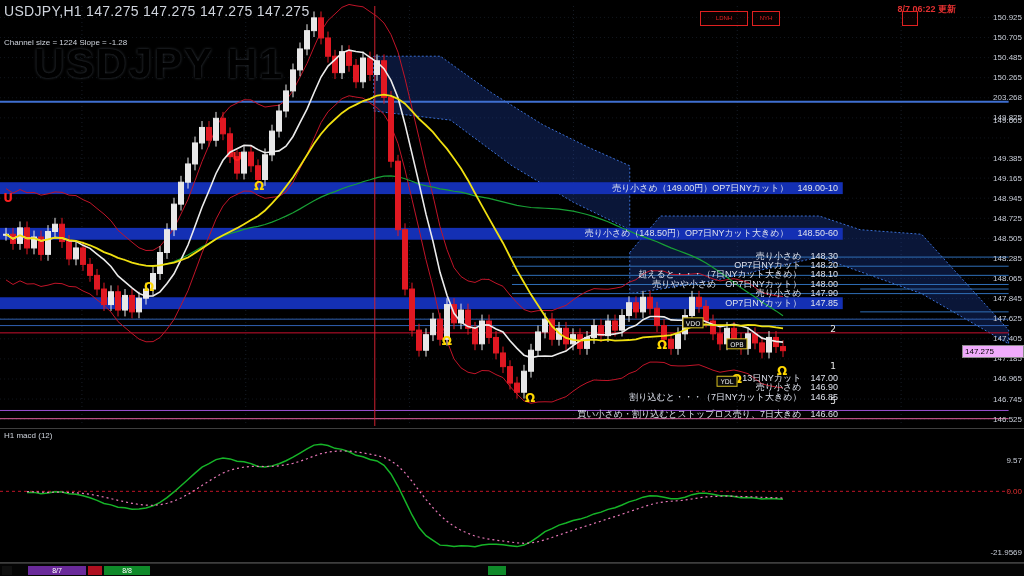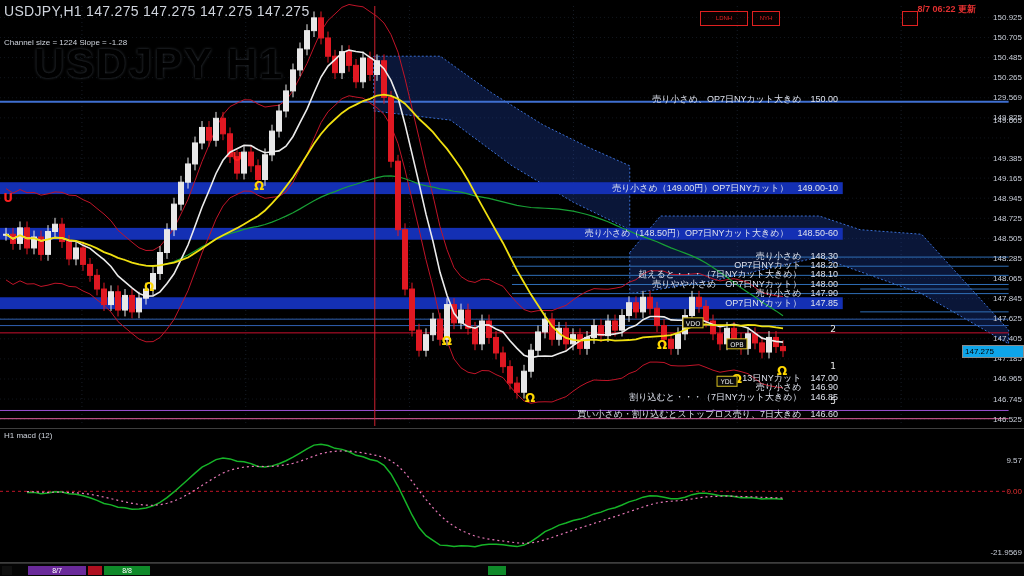--- a/index.html
+++ b/index.html
@@ -3,30 +3,30 @@
 <meta charset="utf-8">
 <style>
   html,body{margin:0;padding:0;background:#000;}
   .screen{position:relative;width:1024px;height:576px;background:#000;overflow:hidden;
           font-family:"Liberation Sans",sans-serif;}
   .abs{position:absolute;}
   .sym{left:4px;top:3px;font-size:14px;color:#cfd4dd;z-index:6;letter-spacing:.3px;}
   .chan{left:4px;top:38px;font-size:8px;color:#cfd4dd;z-index:6;}
   .wm{left:34px;top:40px;font-size:42px;font-weight:bold;color:#000;z-index:4;
       letter-spacing:2px;text-shadow:0 0 3px #3a4048;}
-  .dt{right:48px;top:3px;font-size:9px;color:#e23030;z-index:6;font-weight:bold;}
+  .dt{right:68px;top:3px;font-size:9px;color:#e23030;z-index:6;font-weight:bold;}
   .sess{position:absolute;top:11px;height:13px;border:1px solid #e02020;color:#e02020;
         font-size:6px;line-height:13px;text-align:center;z-index:6;background:rgba(40,0,0,.25);}
   #chart-svg{position:absolute;left:0;top:0;z-index:1;}
   #annotations{position:absolute;left:0;top:0;width:1024px;height:428px;z-index:5;pointer-events:none;}
   .ann{position:absolute;right:186px;font-size:9px;color:#dde1ec;white-space:nowrap;
        transform:translateY(-50%);}
   #price-axis{position:absolute;right:0;top:0;width:62px;height:563px;z-index:5;}
   .tick{position:absolute;right:2px;font-size:8px;color:#c9ced8;}
-  .cur-tag{position:absolute;right:0;width:56px;background:#0ea5e9;color:#000;font-size:8px;
+  .cur-tag{position:absolute;right:0;width:56px;background:#f0abfc;color:#000;font-size:8px;
            padding:1px 2px;z-index:7;border:1px solid #8a8a8a;}
   .macdlab{left:4px;top:431px;font-size:8px;color:#cfd4dd;z-index:6;}
   .mtick{position:absolute;right:2px;font-size:8px;z-index:6;}
   .bbar{left:0;top:563px;width:1024px;height:13px;background:#050505;border-top:1px solid #303030;z-index:6;}
   .bseg{position:absolute;top:2px;height:9px;font-size:7px;color:#fff;line-height:9px;text-align:center;overflow:hidden;}
 </style>
 </head>
 <body>
 
 <div class="screen">
@@ -340,21 +340,20 @@
       <rect x="717.04" y="376.26086956521675" width="20" height="10" fill="#0a0a0a" stroke="#d8c020"></rect>
       <text x="727.04" y="384.26086956521675" fill="#e8e8e8" font-size="6.5" text-anchor="middle" font-family="DejaVu Sans, sans-serif">YDL</text>
       <line x1="0" x2="1024" y1="428.5" y2="428.5" stroke="#3e3e3e"></line>
       <line x1="0" x2="1024" y1="562.5" y2="562.5" stroke="#3e3e3e"></line>
       <line x1="0" x2="1009" y1="491.32485340319494" y2="491.32485340319494" stroke="#c01428" stroke-dasharray="3 3"></line>
       <polyline points="27,492.4253789568894 34,492.3796374039346 41,493.6858294363947 48,492.90064912894474 55,491.6973953707715 62,492.1044794593478 69,493.7685851191554 76,494.1893334869151 83,495.7691199813564 90,497.81138685360486 97,500.4065195364855 104,503.54776658577725 111,504.8718442436326 118,507.180160900944 125,507.6677314064576 132,509.1462714513409 139,509.0325920340332 146,508.0290716027909 153,505.84095797762757 160,502.3220853778866 167,497.6581649062736 174,491.93647991613227 181,485.73632953624394 188,479.51703320242996 195,473.1398143184197 202,467.1391364614249 209,463.7110922591776 216,459.6296107319901 223,458.0045863495115 230,458.89278166501555 237,461.2410414298774 244,461.7845686832617 251,463.6160371994615 258,466.4357050695328 265,467.00430760366106 272,465.87404093604323 279,463.710695029176 286,460.7626100705563 293,457.1620317013777 300,453.0912727782736 307,448.9123265232306 314,445.1238360943615 321,444.25 328,445.5271516861248 335,448.33246421975144 342,449.3811875422276 349,451.74981401729906 356,455.33935708550194 363,456.70885807868893 370,459.4590972045423 377,460.90799882499755 384,465.2404400565397 391,473.920665502821 398,486.26468352975695 405,500.62586397973973 412,514.9784666245079 419,527.5216734735357 426,535.7249547047616 433,540.4345246259559 440,545.132551329717 447,545.4920488194927 454,546.5817319596385 461,545.8080434166104 468,546.0063016638486 475,546.75 482,544.9193996106744 489,544.1571884621118 496,544.1694548010065 503,544.6458341549352 510,545.6942033232374 517,546.6086392169349 524,545.0559500722587 531,541.5880226684021 538,536.8728703399458 545,531.661876077867 552,528.6873541884446 559,525.0759155125702 566,523.0733314861847 573,520.429891609627 580,519.0961257883936 587,516.8794815066822 594,513.9251184579844 601,512.1368172220319 608,509.3583007021032 615,507.6885486932897 622,505.05360514081883 629,501.83501678812024 636,499.9062145845664 643,497.156999046 650,495.79178137313147 657,496.02531098720556 664,497.2236959705648 671,498.80803607665905 678,498.82379731639486 685,497.3253722768174 692,494.6576950245526 699,493.24231116764423 706,493.2517932520492 713,494.2349836843358 720,495.7560492471417 727,495.68575111424997 734,496.4361667128557 741,497.6785083466485 748,497.4391941762383 755,497.8946759914197 762,498.88932295980953 769,498.44214756022933 776,498.72334546783895 783,499.18003991519316" fill="none" stroke="#16b428" stroke-width="1.5"></polyline>
       <polyline points="27,491.64439762196054 34,491.79144557835536 41,492.17032234996327 48,492.31638770575955 55,492.1925892387619 62,492.1749672828791 69,492.4936908501344 76,492.8328193774905 83,493.4200794982637 90,494.29834096933195 97,495.51997668276266 104,497.12553466336556 111,498.67479657941897 118,500.37586944372396 125,501.83424183627073 132,503.2966477592848 139,504.44383661423444 146,505.16088361194574 153,505.2968984850821 160,504.70193586364303 167,503.2931816721691 174,501.02184132096176 181,497.9647389640182 188,494.27519781170054 195,490.0481211130444 202,485.4663241827205 209,481.1152777980119 216,476.81814438480757 223,473.05543277774836 230,470.2229025552018 237,468.42653033013687 244,467.0981380007619 251,466.40171784050176 258,466.408515286308 265,466.5276737497786 272,466.3969471870315 279,465.8596967554604 286,464.8402794184796 293,463.3046298750592 300,461.2619584557021 307,458.7920320692078 314,456.0583928742385 321,453.6967142993908 328,452.0628017767376 335,451.31673426534036 342,450.9296249207178 349,451.09366274003406 356,451.9428016091276 363,452.8960129030399 370,454.20862976334035 377,455.5485035756718 384,457.4868908718454 391,460.7736457980405 398,465.8718533443838 405,472.822655471455 412,481.25381770206553 419,490.50738885635957 426,499.55090202604 433,507.72762654602315 440,515.2086115027619 447,521.265298966108 454,526.3285855648141 461,530.2244771351734 468,533.3808420409084 475,536.0546736327268 482,537.8276188283163 489,539.0935327550754 496,540.1087171642616 503,541.0161405623963 510,541.9517531145646 517,542.8831303350386 524,543.3176942824826 531,542.9717599596665 538,541.7519820357224 545,539.7339608441513 552,537.52463951301 559,535.034894712922 566,532.6425820675745 573,530.2000439759851 580,527.9792603384667 587,525.7593045721098 594,523.3924673492847 601,521.1413373238341 608,518.7847299994879 615,516.5654937382483 622,514.2631160187624 629,511.77749617263396 636,509.4032398550205 643,506.9539916932164 650,504.7215496291994 657,502.9823019008006 664,501.83058071475347 671,501.2260717871346 678,500.7456168929866 685,500.0615679697528 692,498.9807933807127 699,497.83309693809906 706,496.91683620088907 713,496.3804656975784 720,496.2555824074911 727,496.14161614884284 734,496.20052626164545 741,496.49612267864603 748,496.6847369781645 755,496.92672478081556 762,497.3192444166143 769,497.5438250453373 776,497.7797291298377 783,498.05979128690876" fill="none" stroke="#e878b8" stroke-width="1.2" stroke-dasharray="2 3"></polyline>
     </svg>
 
   <div id="annotations">
-      <div class="ann" style="top: 99.1304px;">売り小さめ、OP7日NYカット大きめ　150.00</div>
       <div class="ann" style="top: 187.696px;">売り小さめ（149.00円）OP7日NYカット）　149.00-10</div>
       <div class="ann" style="top: 233.348px;">売り小さめ（148.50円）OP7日NYカット大きめ）　148.50-60</div>
       <div class="ann" style="top: 256.174px; text-align: center;">売り小さめ　148.30</div>
       <div class="ann" style="top: 265.304px;">OP7日NYカット　148.20</div>
       <div class="ann" style="top: 274.435px;">超えると・・・（7日NYカット大きめ）　148.10</div>
       <div class="ann" style="top: 283.565px;">売りやや小さめ　OP7日NYカット）　148.00</div>
       <div class="ann" style="top: 292.696px;">売り小さめ　147.90</div>
       <div class="ann" style="top: 302.739px;">OP7日NYカット）　147.85</div>
       <div class="ann" style="top: 377.609px;">13日NYカット　147.00</div>
       <div class="ann" style="top: 386.739px;">売り小さめ　146.90</div>
@@ -372,21 +371,21 @@
       <div class="tick" style="top: 294.13px; margin-left: 44px;">147.845</div>
       <div class="tick" style="top: 274.043px;">148.065</div>
       <div class="tick" style="top: 253.957px;">148.285</div>
       <div class="tick" style="top: 233.87px;">148.505</div>
       <div class="tick" style="top: 213.783px;">148.725</div>
       <div class="tick" style="top: 193.696px;">148.945</div>
       <div class="tick" style="top: 173.609px;">149.165</div>
       <div class="tick" style="top: 153.522px;">149.385</div>
       <div class="tick" style="top: 116px;">149.605</div>
       <div class="tick" style="top: 113.348px;">149.825</div>
-      <div class="tick" style="top: 93.2609px;">129.569</div>
+      <div class="tick" style="top: 93.2609px;">203.268</div>
       <div class="tick" style="top: 73.1739px;">150.265</div>
       <div class="tick" style="top: 53.087px;">150.485</div>
       <div class="tick" style="top: 33px;">150.705</div>
       <div class="tick" style="top: 12.913px;">150.925</div>
     </div>
   <div class="cur-tag" id="cur-tag" style="top: 344.674px;">147.275</div>
 
   <div class="abs macdlab">H1  macd (12)</div>
   <div id="macd-axis">
       <div class="mtick" style="top: 456px; color: rgb(201, 206, 216);">9.57</div>

